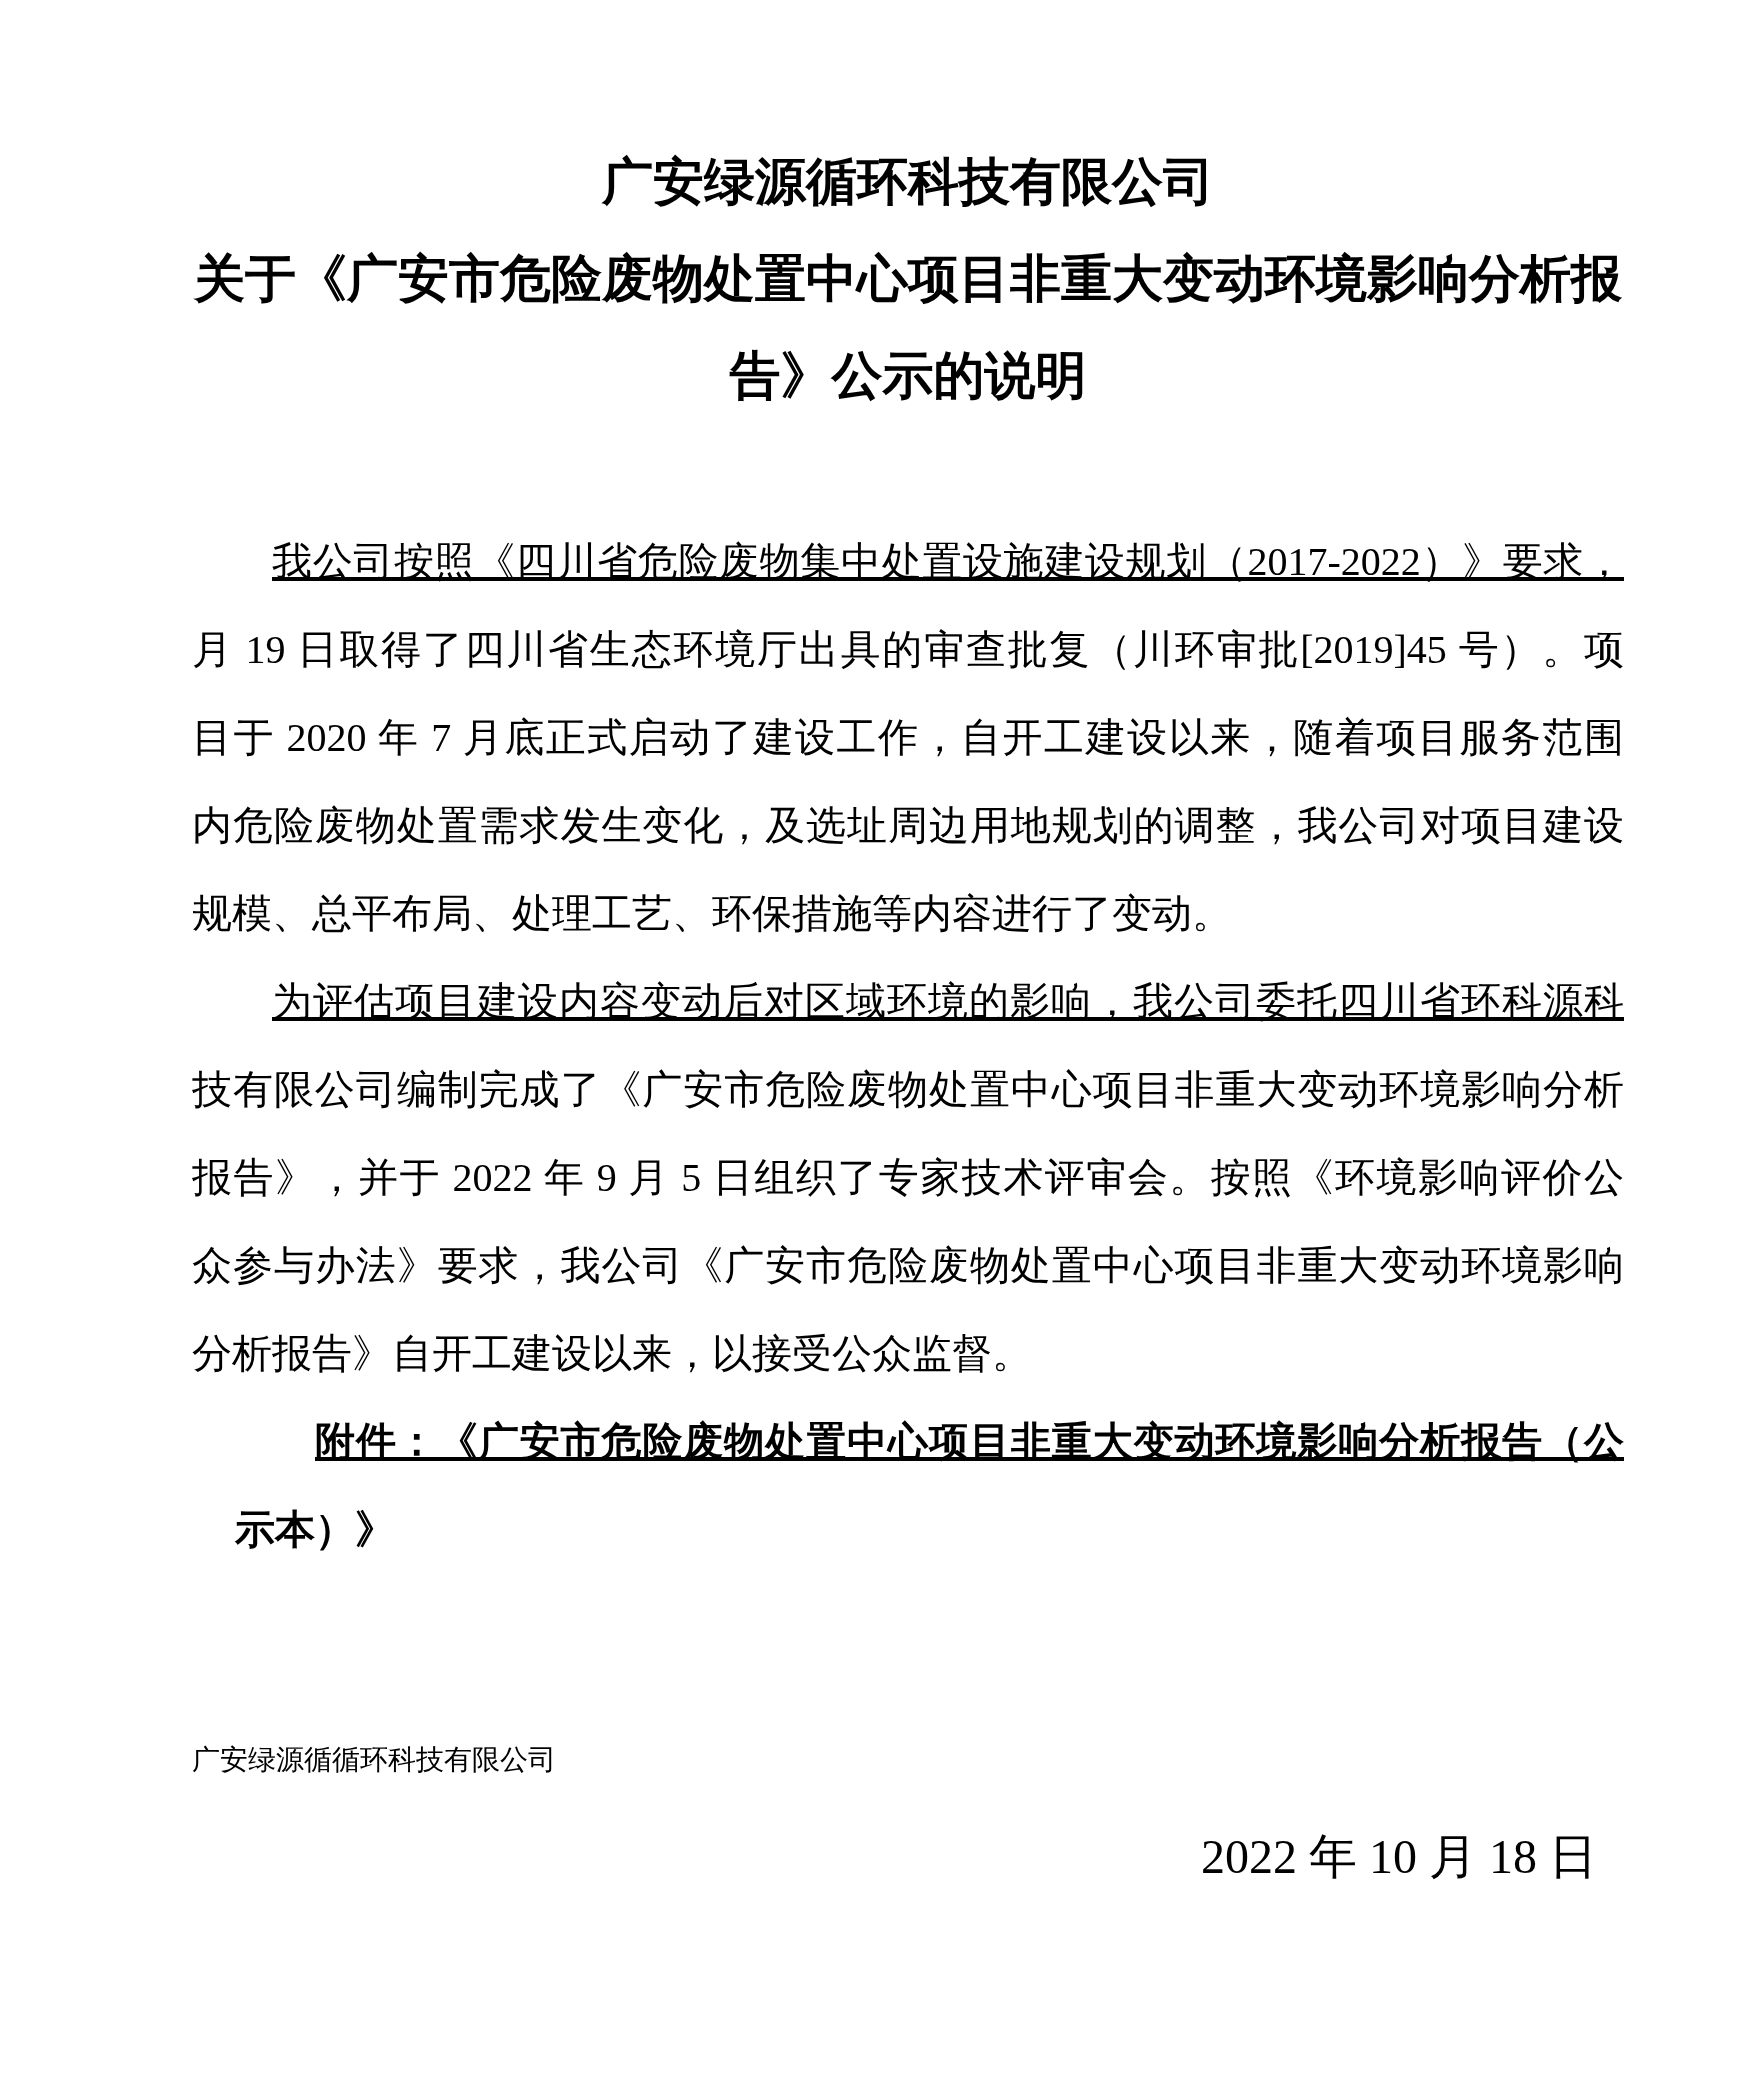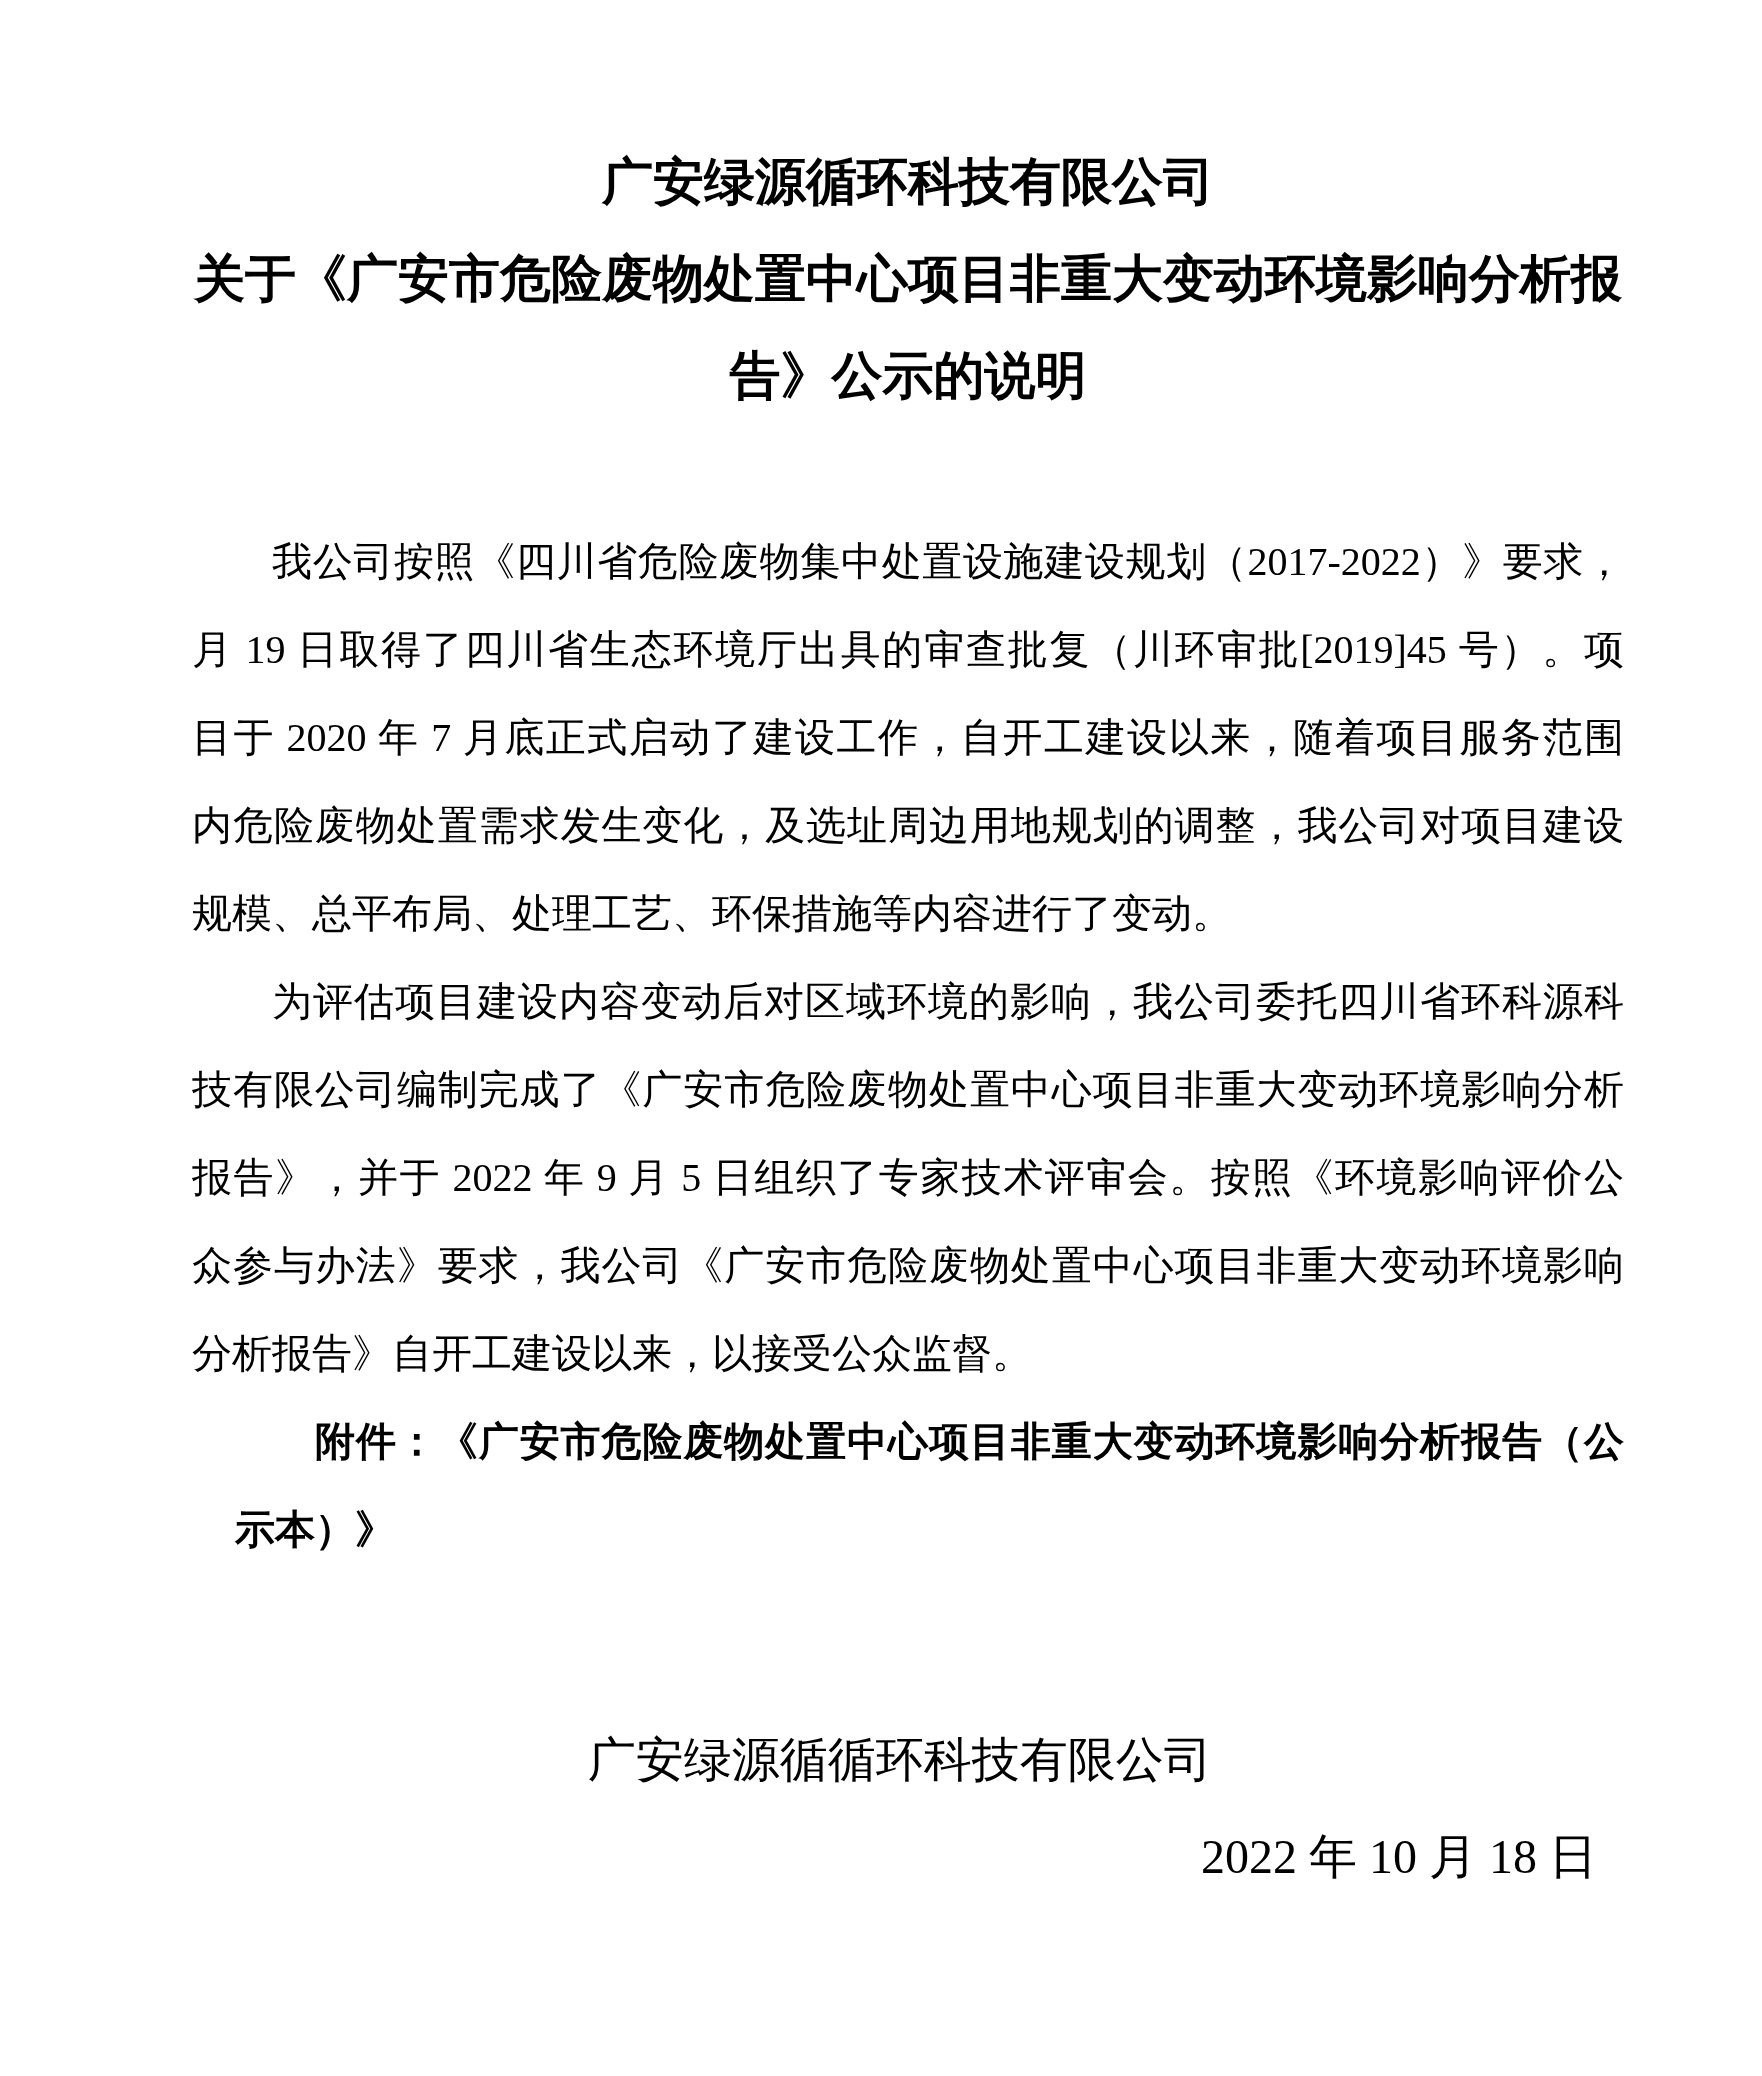--- a/index.html
+++ b/index.html
@@ -30,28 +30,28 @@
   
   .body-block {
     margin-top: 94px;
     font-size: 40px;
     line-height: 88px;
   }
   .line {
     text-align: justify;
     text-align-last: justify;
   }
-  .line.indent { text-indent: 2em; }
+  .line.indent { text-indent: 2em; text-decoration: underline; }
   .line.para-end { text-align-last: left; }
   .attachment { font-weight: bold; margin-left: 43px; }
   .footer-sig {
     margin-top: 142px;
-    font-size: 48px;
+    font-size: 28px;
     line-height: 88px;
-    text-align: center;
+    text-align: left;
     padding-right: 16.4px;
   }
   .footer-date {
     margin-top: 8.6px;
     font-size: 48px;
     line-height: 88px;
     text-align: right;
     padding-right: 27px;
   }
 </style>

